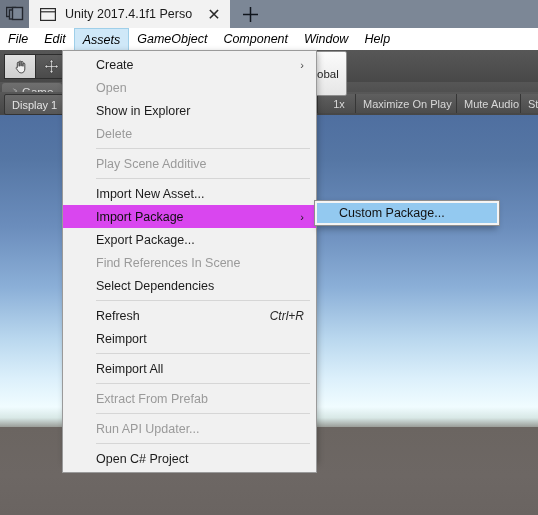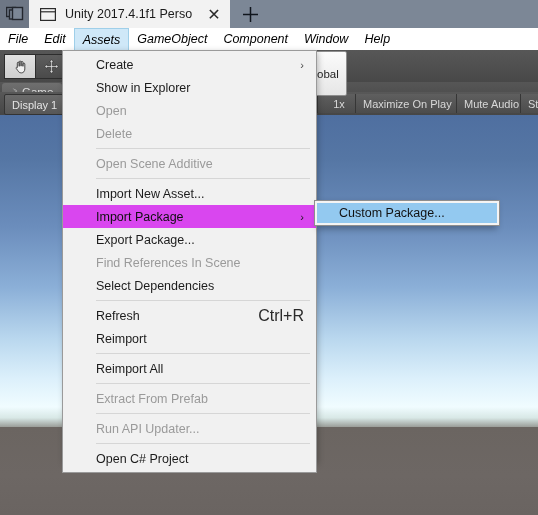--- a/index.html
+++ b/index.html
@@ -287,22 +287,23 @@
     white-space: nowrap;
     z-index: 2;
   }
   .mi.disabled { color: #9a9a9a; }
   .mi.highlight {
     background: #d946ef;
     color: #101010;
   }
   .mi-shortcut {
     margin-left: auto;
-    font-size: 16px;
+    font-size: 12px;
     color: #2a2a2a;
+    font-style: italic;
   }
   .mi-arrow {
     margin-left: auto;
     font-size: 11px;
     color: #4a4a4a;
     padding-left: 14px;
   }
   .mi.highlight .mi-arrow { color: #1a1a1a; }
   .msep {
     position: relative;
@@ -427,36 +428,36 @@
 
   <div class="menu-shadow"></div>
   <div class="menu">
     <div class="menu-gutter"></div>
 
     <div class="mi">
       <span>Create</span>
       <span class="mi-arrow">›</span>
     </div>
 
-    <div class="mi">
-      <span>Show in Explorer</span>
-    </div>
-
     <div class="mi disabled">
       <span>Open</span>
     </div>
 
+    <div class="mi">
+      <span>Show in Explorer</span>
+    </div>
+
     <div class="mi disabled">
       <span>Delete</span>
     </div>
 
     <div class="msep"></div>
 
     <div class="mi disabled">
-      <span>Open Scene Additive</span>
+      <span>Play Scene Additive</span>
     </div>
 
     <div class="msep"></div>
 
     <div class="mi">
       <span>Import New Asset...</span>
     </div>
 
     <div class="mi highlight">
       <span>Import Package</span>

